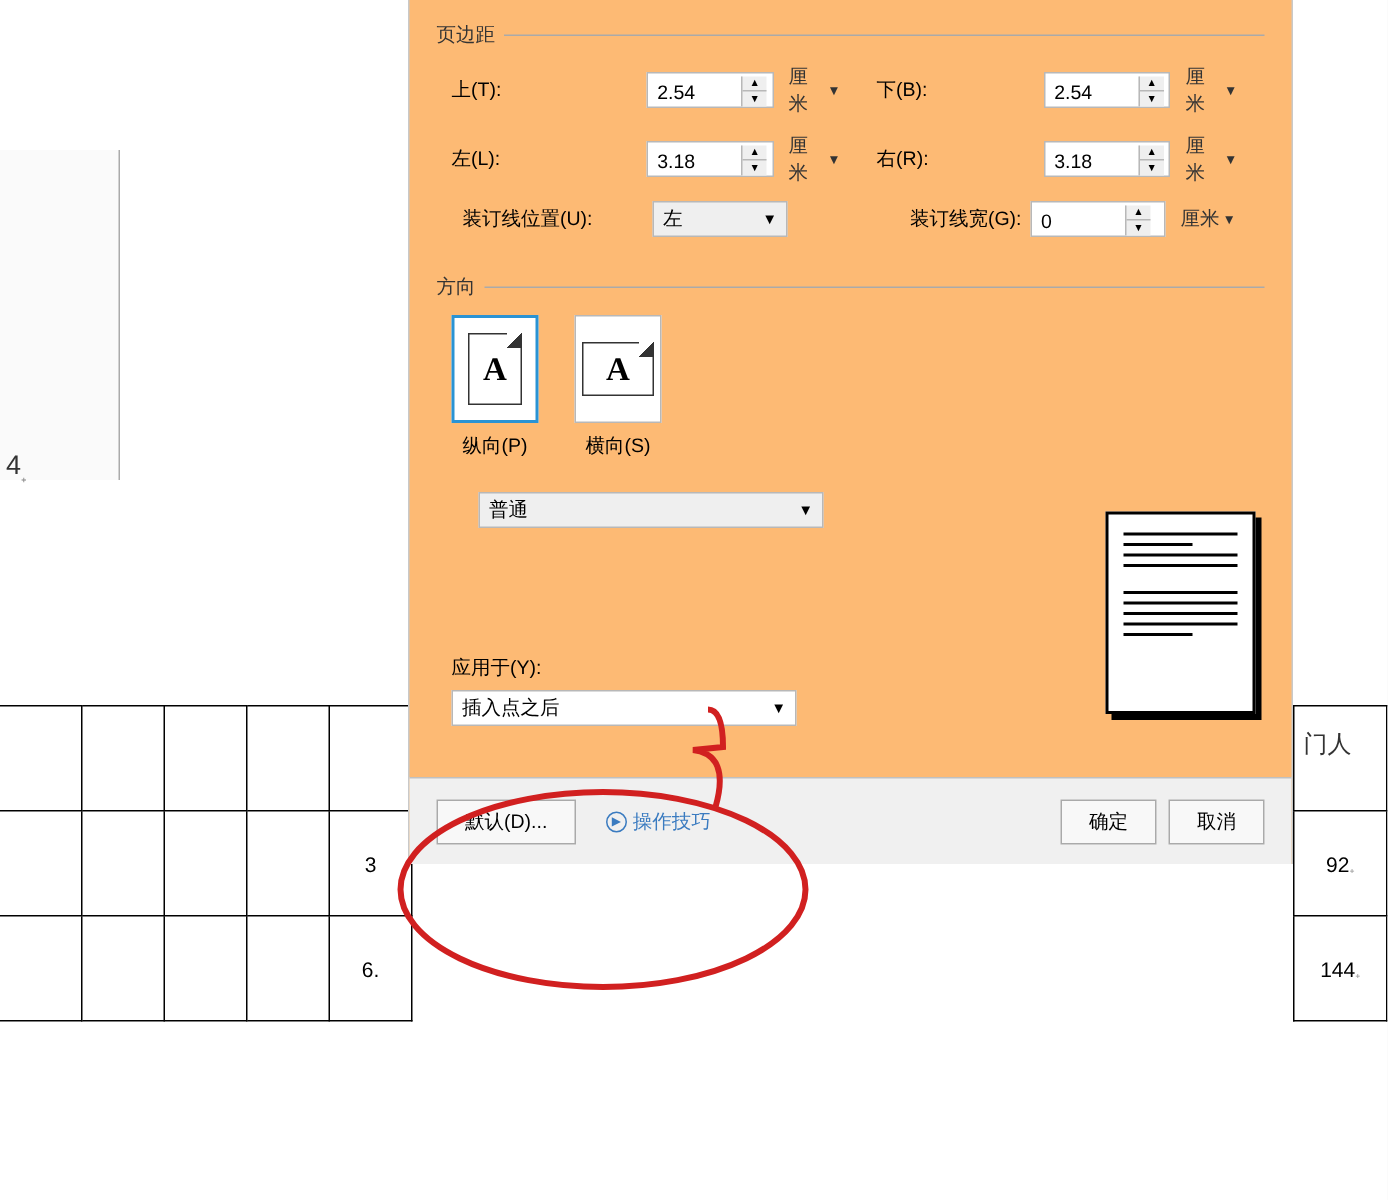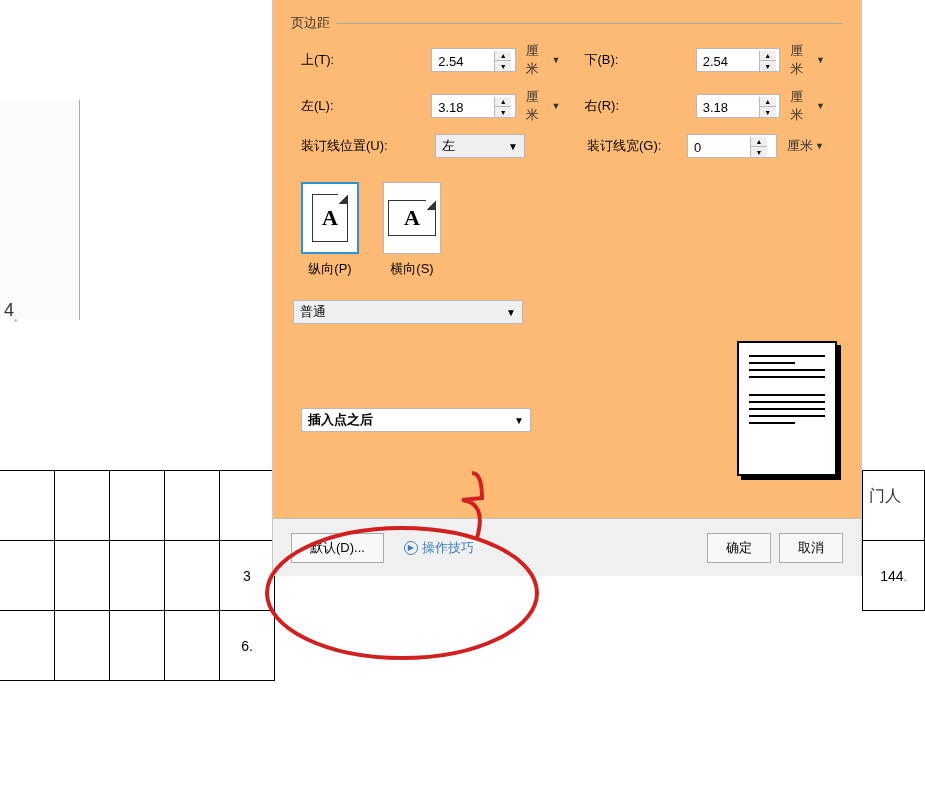--- a/index.html
+++ b/index.html
@@ -18,35 +18,35 @@
   background: #fdba74; border-left: 1px solid #c9c9c9; border-right: 1px solid #c9c9c9;
   padding: 14px 18px 20px 18px;
 }
 
 fieldset { border: none; padding: 0; margin: 0 0 14px 0; }
 .legend-row { display: flex; align-items: center; font-size: 13px; color: #333; margin-bottom: 10px; }
 .legend-row .line { flex: 1; height: 1px; background: #aaa; margin-left: 6px; }
 
 .row { display: flex; align-items: center; margin-bottom: 10px; gap: 6px; }
 .lbl { min-width: 60px; }
-.lbl-wide { min-width: 94px; }
+.lbl-wide { min-width: 94px; text-align: right; }
 
 .spin { display: flex; align-items: flex-end; height: 24px; border: 1px solid #b8b8b8; background: #fff; width: 90px; }
 .spin input { border: none; outline: none; width: 62px; padding: 2px 6px; font-size: 13px; background: transparent; }
 .spin .arrows { display: flex; flex-direction: column; border-left: 1px solid #b8b8b8; width: 17px; background: #efefef; }
 .spin .arrows div { height: 10px; display: flex; align-items: center; justify-content: center; font-size: 7px; cursor: pointer; }
 .spin .arrows div:first-child { border-bottom: 1px solid #b8b8b8; }
 
 .unit { color: #333; margin-left: 4px; margin-right: 18px; display: flex; align-items: center; }
 .unit .caret { font-size: 9px; margin-left: 2px; }
 
 .sel { height: 24px; border: 1px solid #b8b8b8; background: #efefef; display: flex; align-items: center; justify-content: space-between; padding: 0 6px; cursor: pointer; }
 .sel.small { width: 90px; }
 .sel.med { width: 230px; }
-.sel.applyto { width: 230px; background: #fff; font-weight: bold; }
+.sel.applyto { width: 230px; background: #fff; }
 .sel .caret { font-size: 10px; }
 
 .orient-row { display: flex; gap: 24px; margin-left: 10px; margin-bottom: 8px; }
 .orient { display: flex; flex-direction: column; align-items: center; gap: 6px; cursor: pointer; }
 .orient .box { width: 58px; height: 72px; border: 1px solid #b8b8b8; display: flex; align-items: center; justify-content: center; background: #fff; }
 .orient.sel-o .box { border: 2px solid #2a93d4; }
 .orient .page { width: 36px; height: 48px; border: 1px solid #333; position: relative; display: flex; align-items: center; justify-content: center; font-family: "Times New Roman", serif; font-weight: bold; font-size: 22px; }
 .orient .page::after { content: ""; position: absolute; top: -1px; right: -1px; width: 10px; height: 10px; background: linear-gradient(135deg, #fff 50%, #333 50%); }
 .orient.land .page { width: 48px; height: 36px; }
 
@@ -111,20 +111,23 @@
         </tr>
   </tbody>
     </table>
   <div class="righttext">门人</div>
   <table class="bg-table" style="left:862px; top:470px;">
     <tbody>
         <tr>
           <td style="min-width:62px"></td>
         </tr>
     <tr>
+          <td><span>92</span><span class="mu">₊</span></td>
+        </tr>
+    <tr>
           <td><span>144</span><span class="mu">₊</span></td>
         </tr>
   </tbody>
     </table>
 </div>
 
 <div class="dialog">
 
   <fieldset>
     <div class="legend-row">
@@ -209,46 +212,51 @@
           </div>
       </div>
       <span class="unit">
           <span>厘米</span>
           <span class="caret">▼</span>
         </span>
     </div>
   </fieldset>
 
   <fieldset>
+    <div class="legend-row">
+        <span>方向</span>
+        <span class="line"></span>
+      </div>
     <div class="orient-row">
       <div class="orient sel-o">
         <div class="box">
             <div class="page">A</div>
           </div>
         <span>纵向(P)</span>
       </div>
       <div class="orient land">
         <div class="box">
             <div class="page">A</div>
           </div>
         <span>横向(S)</span>
       </div>
     </div>
   </fieldset>
 
   <fieldset>
-    <div class="sel med" style="margin-left:2px">
+    <div class="sel med" style="margin-left:28px">
       <span>普通</span>
         <span class="caret">▼</span>
     </div>
   </fieldset>
 
   <div style="height:70px"></div>
 
   <fieldset>
+    <div style="margin-left:10px; margin-bottom:6px">应用于(Y):</div>
     <div class="sel applyto" style="margin-left:10px">
       <span>插入点之后</span>
         <span class="caret">▼</span>
     </div>
   </fieldset>
 
   <div class="preview-box">
     <div class="ln"></div>
       <div class="ln sh"></div>
       <div class="ln"></div>

